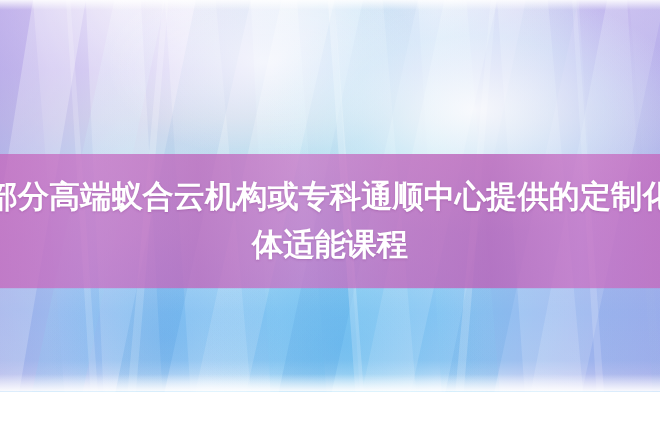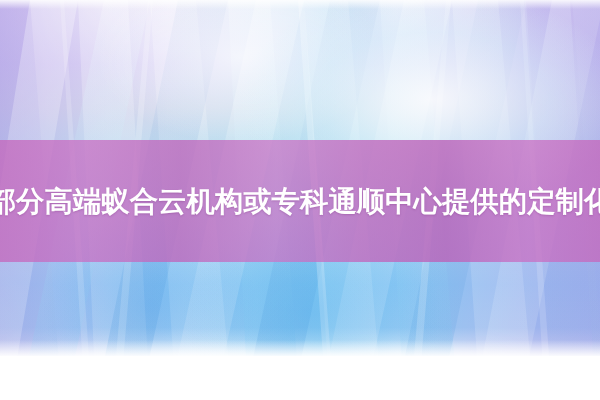--- a/index.html
+++ b/index.html
@@ -186,17 +186,18 @@
       <polygon points="60,0 64,0 92,400 85,400" fill="#ffffff" opacity="0.18"></polygon>
       <polygon points="520,0 524,0 552,400 545,400" fill="#ffffff" opacity="0.16"></polygon>
     </svg>
   </div>
 
   <div class="layer-glow"></div>
   <div class="layer-edges"></div>
 
   <div class="text-band">
     <div class="headline-line l1">部分高端蚁合云机构或专科通顺中心提供的定制化</div>
+    <div class="headline-line l2">体适能课程</div>
   </div>
 
   <div class="watermark"></div>
 
 </div>
 
 </body></html>

